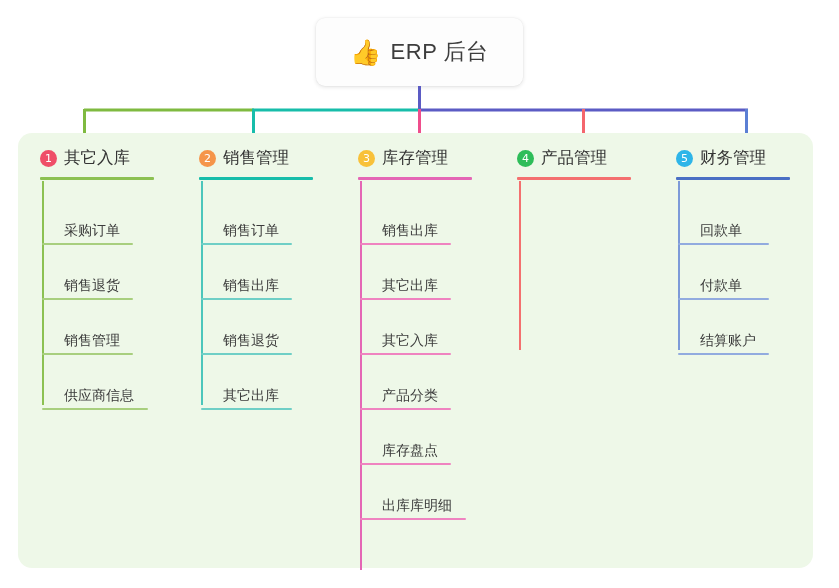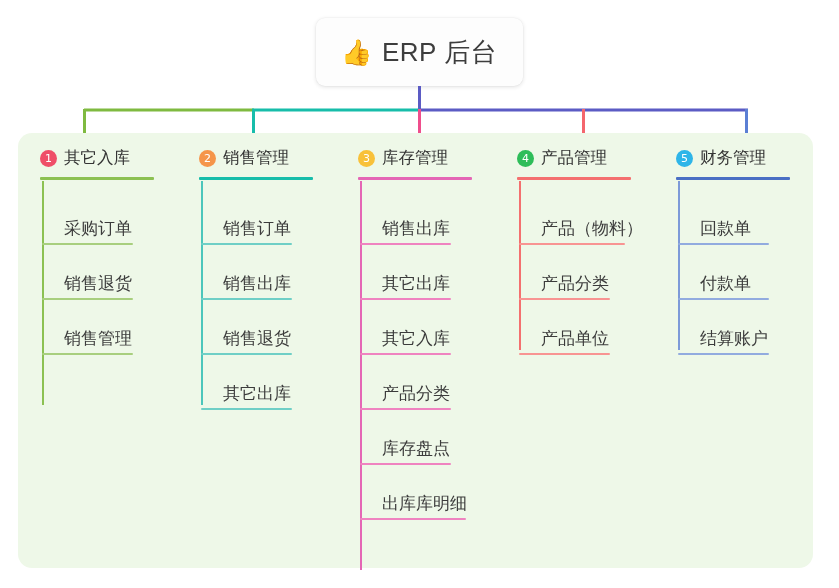--- a/index.html
+++ b/index.html
@@ -34,21 +34,21 @@
     justify-content: center;
     gap: 9px;
   }
   #root-emoji {
     font-family: "DejaVu Sans", sans-serif;
     font-size: 25px;
     line-height: 1;
     color: #f2b33d;
   }
   #root-title {
-    font-size: 26px;
+    font-size: 22px;
     color: #3d3d3d;
     letter-spacing: 0.5px;
     white-space: nowrap;
   }
 
   
   #connectors {
     position: absolute;
     left: 0; top: 0;
     width: 839px;
@@ -127,21 +127,21 @@
     padding-left: 24px;
   }
   .leaf {
     height: 55px;
     position: relative;
   }
   .leaf-label {
     position: absolute;
     left: 22px;
     bottom: 10px;
-    font-size: 17px;
+    font-size: 14px;
     color: #3b3b3b;
     white-space: nowrap;
   }
   .leaf-rule {
     position: absolute;
     left: 0;
     bottom: 5px;
     height: 1.6px;
     width: 91px;
     border-radius: 1px;
@@ -190,20 +190,24 @@
           <span class="leaf-rule" style="background: rgb(168, 207, 126);"></span>
         </div>
         <div class="leaf">
           <span class="leaf-label">销售退货</span>
           <span class="leaf-rule" style="background: rgb(168, 207, 126);"></span>
         </div>
         <div class="leaf">
           <span class="leaf-label">销售管理</span>
           <span class="leaf-rule" style="background: rgb(168, 207, 126);"></span>
         </div>
+        <div class="leaf">
+          <span class="leaf-label">供应商信息</span>
+          <span class="leaf-rule wide" style="background: rgb(168, 207, 126);"></span>
+        </div>
       </div>
     </div>
 
     <div class="column">
       <div class="col-header">
         <span class="badge" style="background: rgb(245, 149, 74);">2</span>
         <span class="col-title">销售管理</span>
       </div>
       <div class="col-rule" style="background: rgb(23, 189, 170);"></div>
       <div class="spine" style="background: rgb(76, 198, 187); height: 224px;"></div>
@@ -262,34 +266,20 @@
       </div>
     </div>
 
     <div class="column">
       <div class="col-header">
         <span class="badge" style="background: rgb(46, 189, 89);">4</span>
         <span class="col-title">产品管理</span>
       </div>
       <div class="col-rule" style="background: rgb(244, 112, 111);"></div>
       <div class="spine" style="background: rgb(244, 112, 111); height: 169px;"></div>
-      <div class="leaves">
-        <div class="leaf">
-          <span class="leaf-label">产品（物料）</span>
-          <span class="leaf-rule wide" style="background: rgb(248, 148, 146);"></span>
-        </div>
-        <div class="leaf">
-          <span class="leaf-label">产品分类</span>
-          <span class="leaf-rule" style="background: rgb(248, 148, 146);"></span>
-        </div>
-        <div class="leaf">
-          <span class="leaf-label">产品单位</span>
-          <span class="leaf-rule" style="background: rgb(248, 148, 146);"></span>
-        </div>
-      </div>
     </div>
 
     <div class="column">
       <div class="col-header">
         <span class="badge" style="background: rgb(46, 181, 232);">5</span>
         <span class="col-title">财务管理</span>
       </div>
       <div class="col-rule" style="background: rgb(74, 111, 196);"></div>
       <div class="spine" style="background: rgb(125, 154, 216); height: 169px;"></div>
       <div class="leaves">

